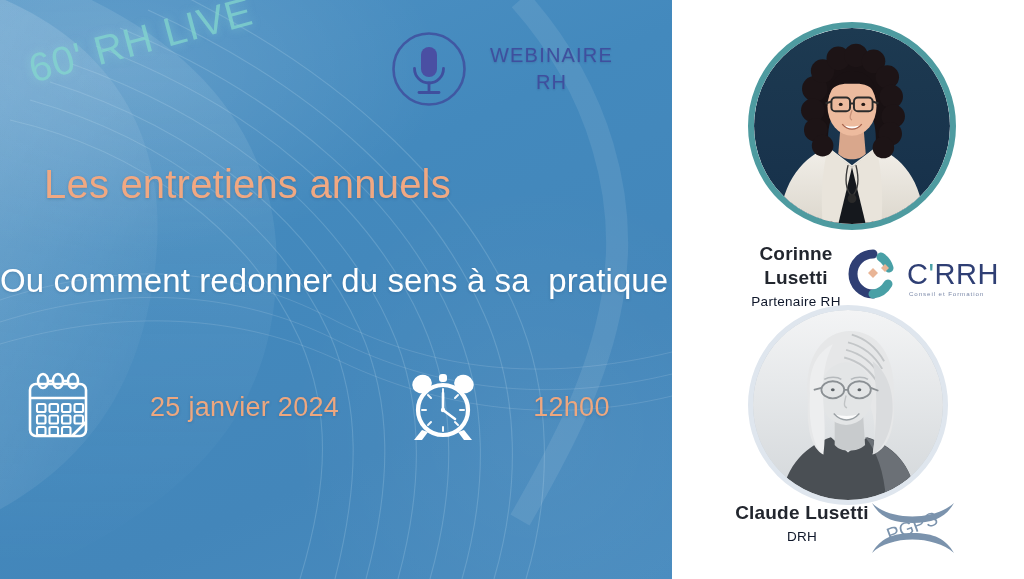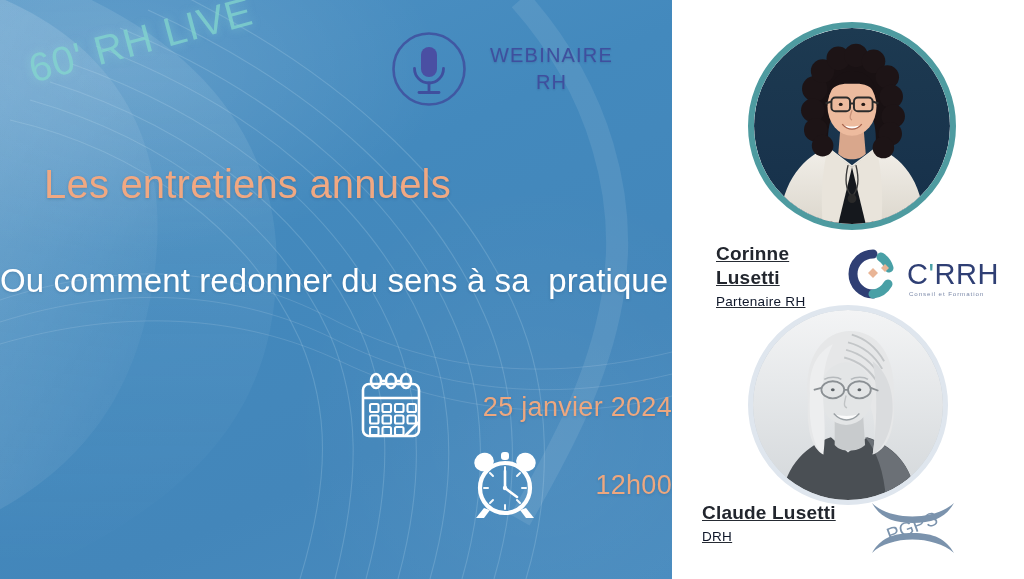--- a/index.html
+++ b/index.html
@@ -66,21 +66,21 @@
     font-size:33px;
     color:#ffffff;
     letter-spacing:.1px;
     white-space:pre;
     text-shadow:0 1px 3px rgba(25,60,95,.22);
   }
 
   
   .info-row{
     position:absolute;left:0;top:368px;width:672px;
-    display:flex;align-items:flex-end;flex-direction:column;
+    display:flex;align-items:flex-end;
   }
   .info-item{display:flex;align-items:center;}
   .info-item.date{margin-left:22px;}
   .info-item.time{margin-left:66px;}
   .info-icon{flex:0 0 auto;}
   .info-text{
     font-size:27px;
     color:#eda77f;
     letter-spacing:.3px;
     text-shadow:0 1px 3px rgba(25,60,95,.22);
@@ -113,21 +113,21 @@
     left:76px;top:0px;width:190px;height:190px;
     border:5px solid #dfe6ee;
     background:#cfd6dc;
   }
 
   .name-block{position:absolute;left:0;width:352px;text-align:left;}
   .nb-1{top:226px;}
   .nb-2{top:196px;}
 
   .name-inner{
-    position:absolute;text-align:left;color:#262b33;text-decoration:underline;
+    position:absolute;text-align:center;color:#262b33;
   }
   .nb-1 .name-inner{left:44px;width:160px;}
   .nb-2 .name-inner{left:30px;width:200px;}
 
   .sp-name{
     font-size:19px;font-weight:700;line-height:1.25;
     color:#22262e;letter-spacing:.2px;
   }
   .sp-role{
     margin-top:4px;

